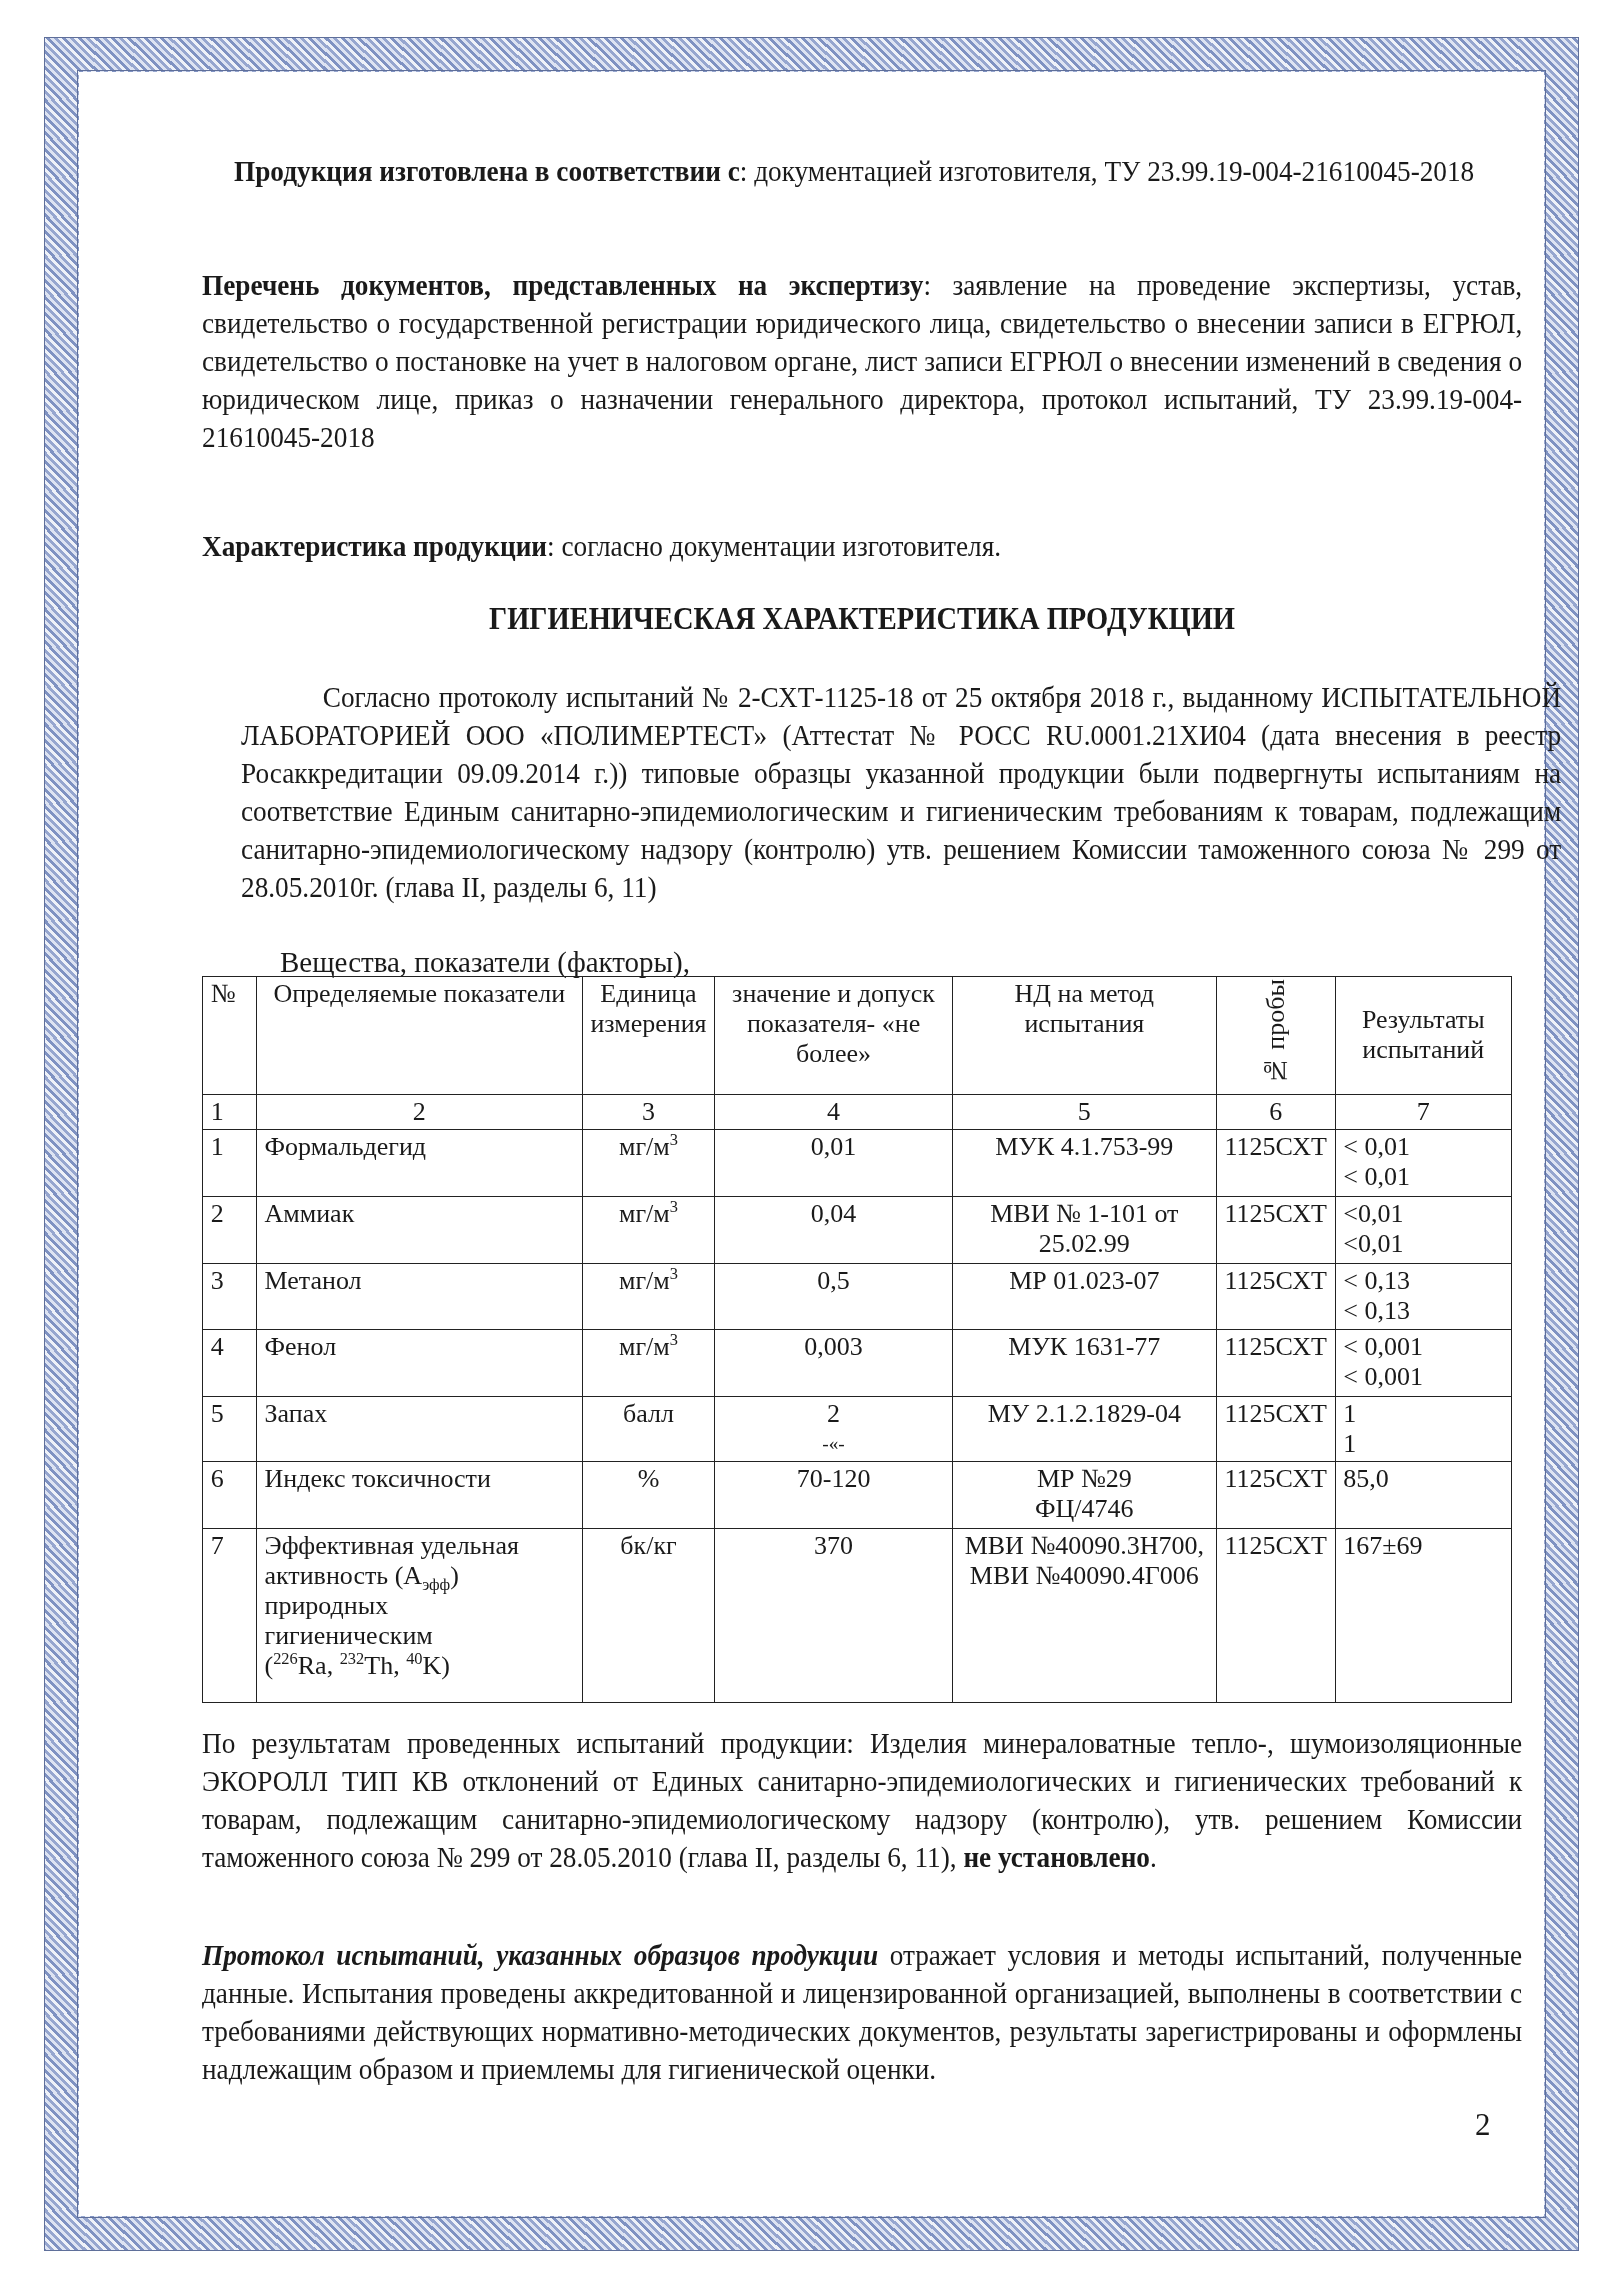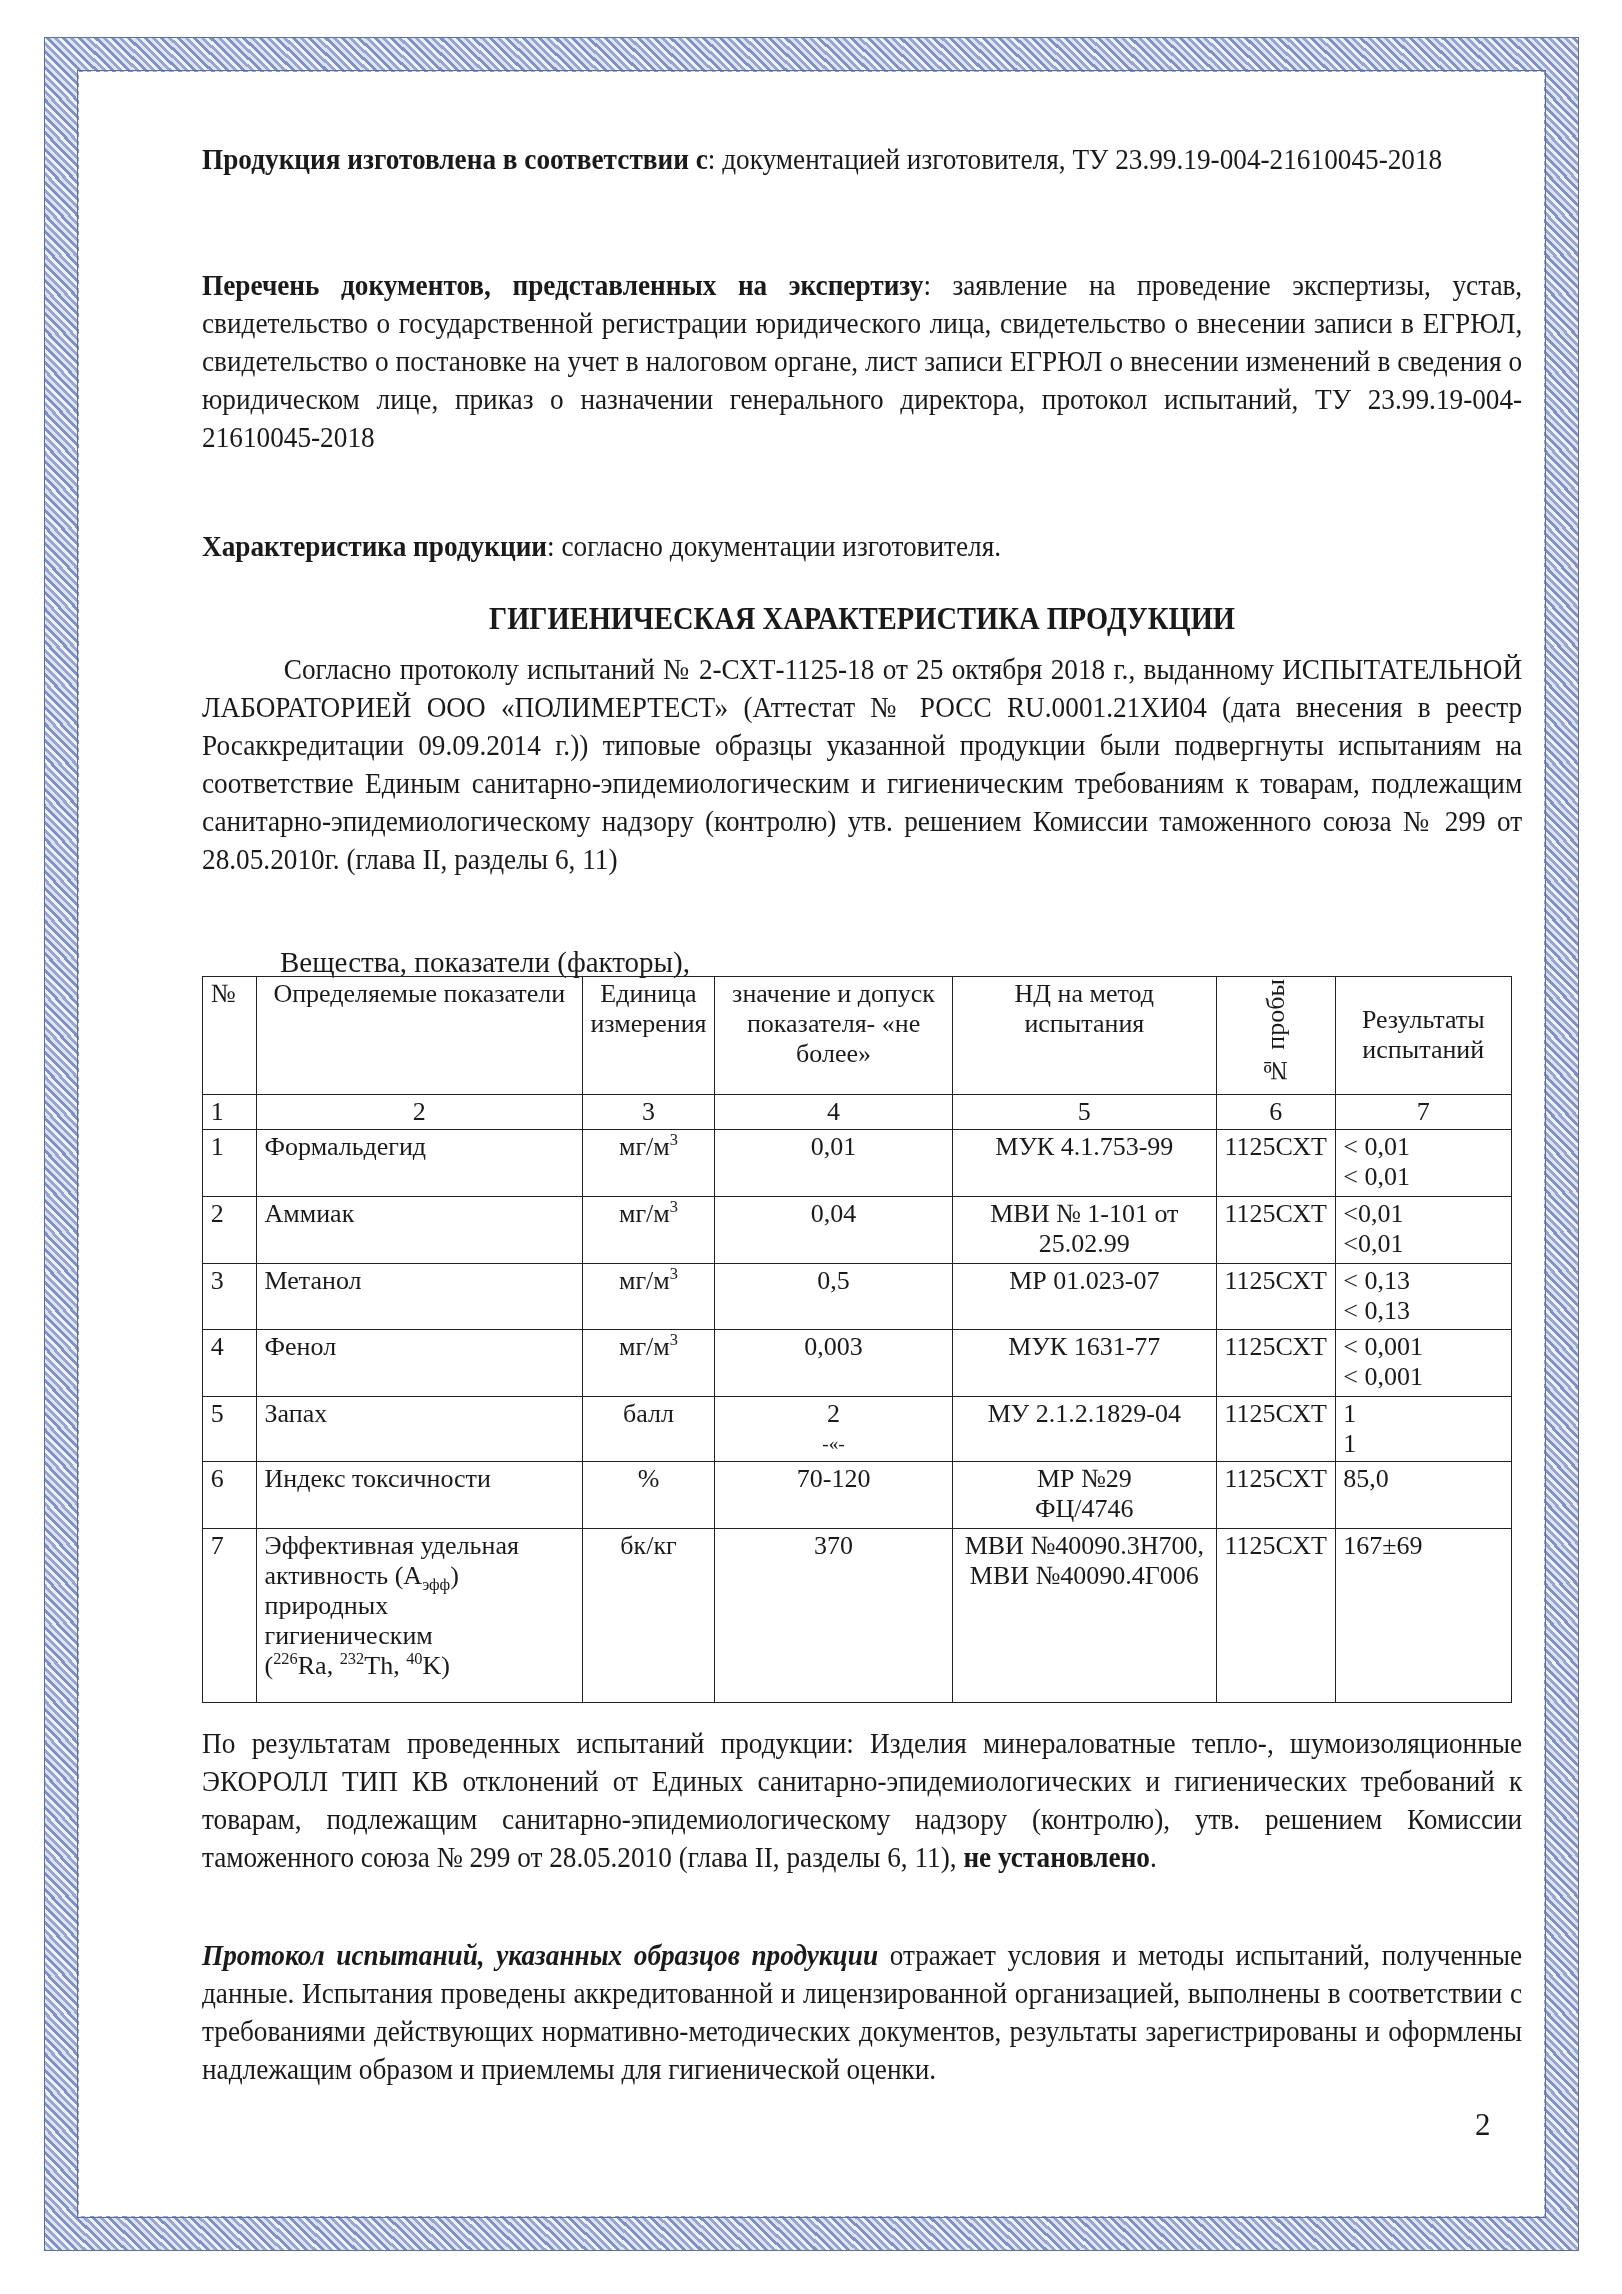--- a/index.html
+++ b/index.html
@@ -27,35 +27,35 @@
   sub { font-size: 16.4px; line-height: 0; }
   .pagenum { position: absolute; left: 1475px; top: 2107px; font-size: 31px; }
 </style>
 </head>
 <body>
 
 <div class="frame"></div>
 
 <div class="page">
 
-  <div class="blk" style="top:140px;">
+  <div class="blk" style="top:152px;margin-left:32px;">
     <p><span class="b">Продукция изготовлена в соответствии с</span><span>: документацией изготовителя, ТУ 23.99.19-004-21610045-2018</span></p>
   </div>
 
   <div class="blk" style="top:266px;">
     <p><span class="b">Перечень документов, представленных на экспертизу</span><span>: заявление на проведение экспертизы, устав, свидетельство о государственной регистрации юридического лица, свидетельство о внесении записи в ЕГРЮЛ, свидетельство о постановке на учет в налоговом органе, лист записи ЕГРЮЛ о внесении изменений в сведения о юридическом лице, приказ о назначении генерального директора, протокол испытаний, ТУ 23.99.19-004-21610045-2018</span></p>
   </div>
 
   <div class="blk" style="top:527px;">
     <p><span class="b">Характеристика продукции</span><span>: согласно документации изготовителя.</span></p>
   </div>
 
   <div class="heading">ГИГИЕНИЧЕСКАЯ ХАРАКТЕРИСТИКА ПРОДУКЦИИ</div>
 
-  <div class="blk" style="top:650px;">
+  <div class="blk" style="top:678px;margin-left:39px;">
     <p class="indent">Согласно протоколу испытаний № 2-СХТ-1125-18 от 25 октября 2018 г., выданному ИСПЫТАТЕЛЬНОЙ ЛАБОРАТОРИЕЙ ООО «ПОЛИМЕРТЕСТ» (Аттестат № РОСС RU.0001.21ХИ04 (дата внесения в реестр Росаккредитации 09.09.2014 г.)) типовые образцы указанной продукции были подвергнуты испытаниям на соответствие Единым санитарно-эпидемиологическим и гигиеническим требованиям к товарам, подлежащим санитарно-эпидемиологическому надзору (контролю) утв. решением Комиссии таможенного союза № 299 от 28.05.2010г. (глава II, разделы 6, 11)</p>
   </div>
 
   <div class="blk" style="top:946px; left:78px; font-size:29px; width:869px;">Вещества, показатели (факторы),</div>
 
   <table>
     <colgroup>
       <col style="width:54px">
         <col style="width:328px">
         <col style="width:130px">

